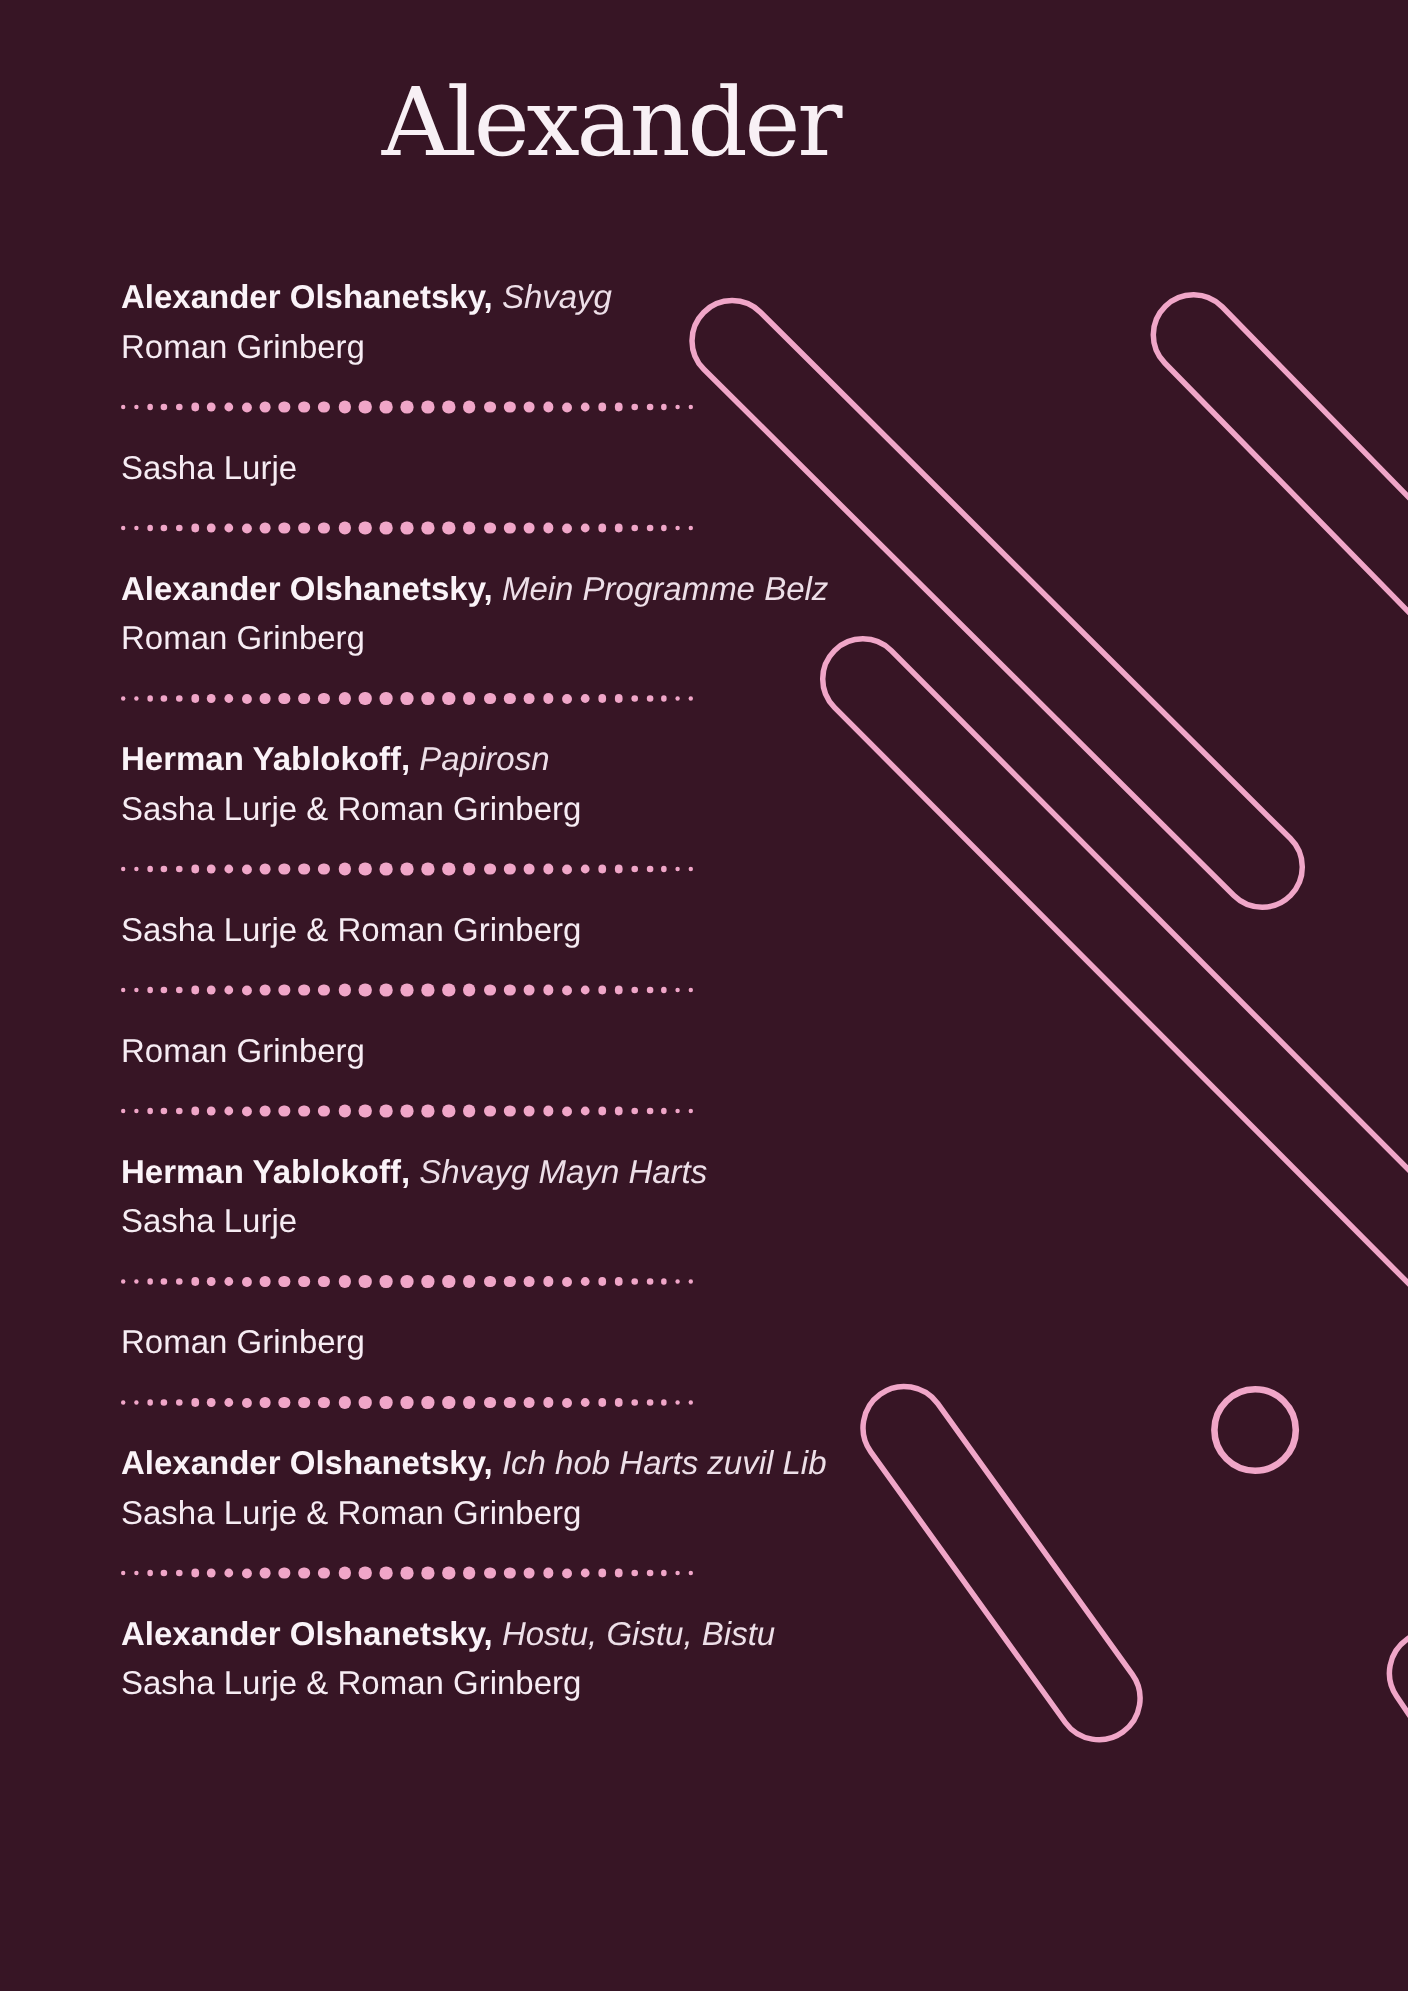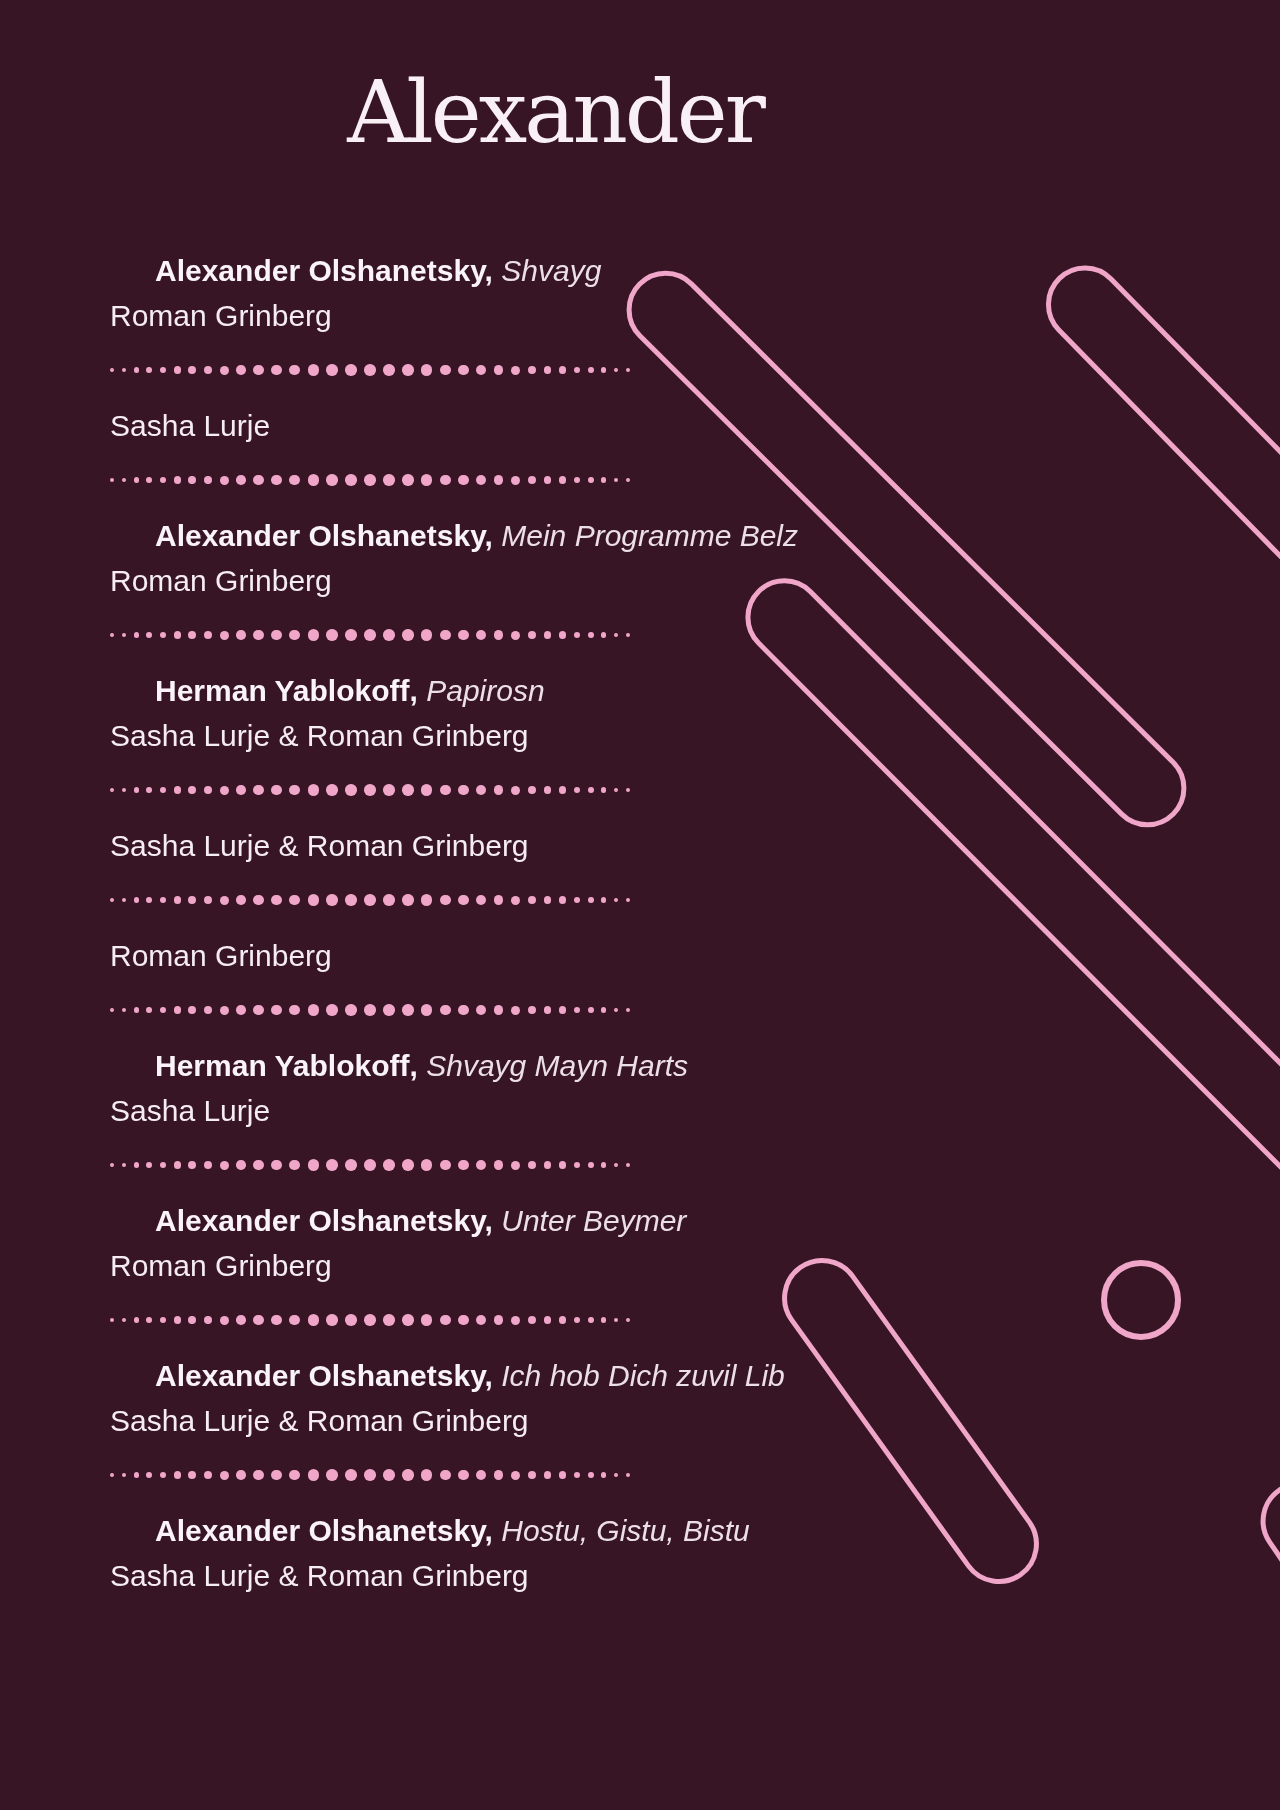--- a/index.html
+++ b/index.html
@@ -53,21 +53,20 @@
   }
   .item {
     font-size: 30px;
     line-height: 45px;
     color: #f8eff5;
     white-space: nowrap;
   }
   .composer {
     font-weight: 700;
     color: #faf3f8;
-    margin-left: 45px;
   }
   .piece {
     font-style: italic;
     font-weight: 400;
     color: #eddfe8;
   }
   .performers {
     font-weight: 400;
     color: #f6ecf3;
   }
@@ -378,21 +377,20 @@
         <span class="dot" style="width: 7.8px; height: 7.8px;"></span>
         <span class="dot" style="width: 7.2px; height: 7.2px;"></span>
         <span class="dot" style="width: 6.5px; height: 6.5px;"></span>
         <span class="dot" style="width: 5.8px; height: 5.8px;"></span>
         <span class="dot" style="width: 5.1px; height: 5.1px;"></span>
         <span class="dot" style="width: 4.5px; height: 4.5px;"></span>
         <span class="dot" style="width: 4px; height: 4px;"></span>
       </div>
 
     <div class="item">
-      <div class="line1"><span class="composer">Alexander Olshanetsky,</span><span class="piece"> Unter Beymer</span></div>
       <div class="performers">Roman Grinberg</div>
     </div>
 
     <div class="separator">
         <span class="dot" style="width: 4px; height: 4px;"></span>
         <span class="dot" style="width: 4.5px; height: 4.5px;"></span>
         <span class="dot" style="width: 5.1px; height: 5.1px;"></span>
         <span class="dot" style="width: 5.8px; height: 5.8px;"></span>
         <span class="dot" style="width: 6.5px; height: 6.5px;"></span>
         <span class="dot" style="width: 7.2px; height: 7.2px;"></span>
@@ -419,21 +417,21 @@
         <span class="dot" style="width: 7.8px; height: 7.8px;"></span>
         <span class="dot" style="width: 7.2px; height: 7.2px;"></span>
         <span class="dot" style="width: 6.5px; height: 6.5px;"></span>
         <span class="dot" style="width: 5.8px; height: 5.8px;"></span>
         <span class="dot" style="width: 5.1px; height: 5.1px;"></span>
         <span class="dot" style="width: 4.5px; height: 4.5px;"></span>
         <span class="dot" style="width: 4px; height: 4px;"></span>
       </div>
 
     <div class="item">
-      <div class="line1"><span class="composer">Alexander Olshanetsky,</span><span class="piece"> Ich hob Dich zuvil Lib</span></div>
+      <div class="line1"><span class="composer">Alexander Olshanetsky,</span><span class="piece"> Ich hob Harts zuvil Lib</span></div>
       <div class="performers">Sasha Lurje &amp; Roman Grinberg</div>
     </div>
 
     <div class="separator">
         <span class="dot" style="width: 4px; height: 4px;"></span>
         <span class="dot" style="width: 4.5px; height: 4.5px;"></span>
         <span class="dot" style="width: 5.1px; height: 5.1px;"></span>
         <span class="dot" style="width: 5.8px; height: 5.8px;"></span>
         <span class="dot" style="width: 6.5px; height: 6.5px;"></span>
         <span class="dot" style="width: 7.2px; height: 7.2px;"></span>

